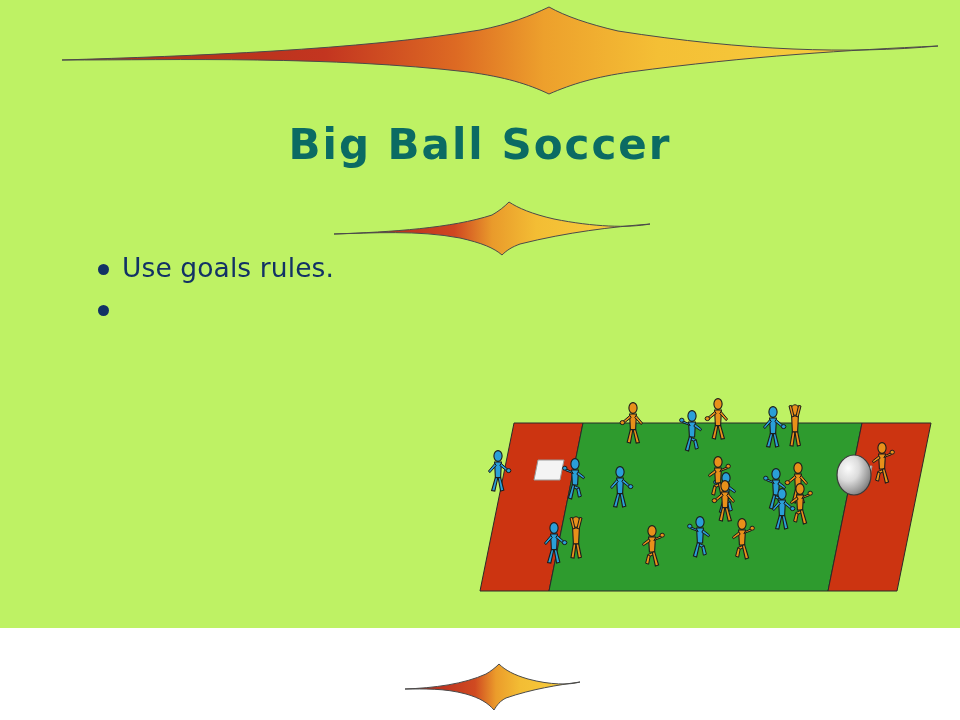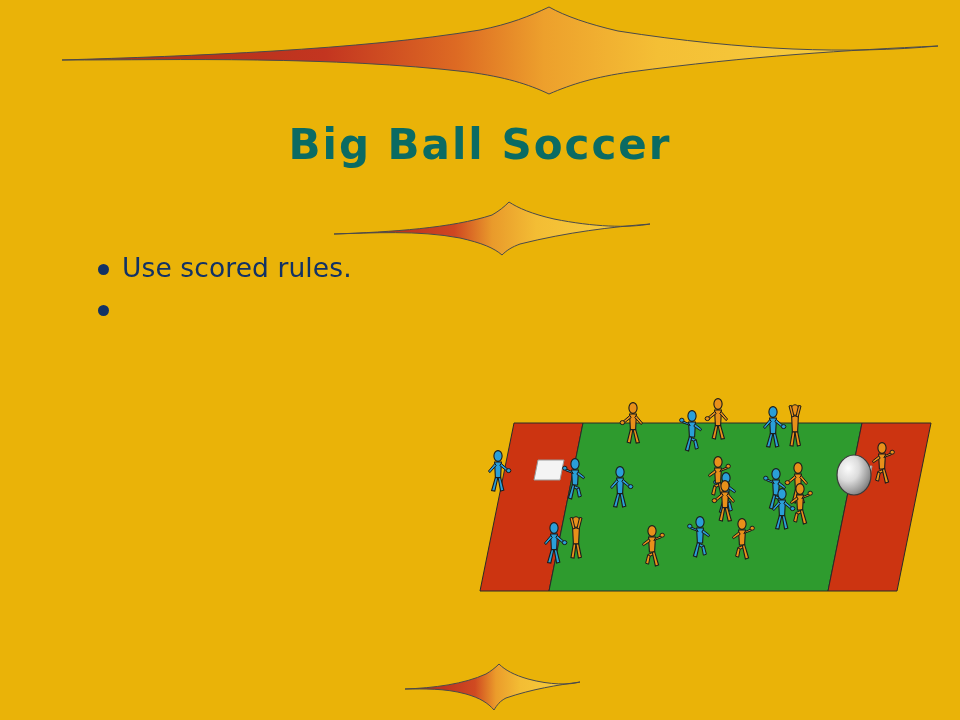--- a/index.html
+++ b/index.html
@@ -12,22 +12,22 @@
     width: 960px;
     height: 720px;
     overflow: hidden;
     font-family: "DejaVu Sans", sans-serif;
     position: relative;
   }
   .slide {
     position: absolute;
     left: 0; top: 0;
     width: 960px;
-    height: 720px;
-    background: #eab308;
+    height: 628px;
+    background: #bef264;
   }
 
   
   .ornament {
     position: absolute;
     pointer-events: none;
   }
   .ornament-top    { left: 60px;  top: 4px;   width: 880px; height: 92px; }
   .ornament-middle { left: 332px; top: 200px; width: 320px; height: 56px; }
   .ornament-bottom { left: 402px; top: 662px; width: 180px; height: 50px; }
@@ -132,21 +132,21 @@
       <path d="M 2,34 C 60,32 120,28 160,15 C 167,11 172,7 177,2
                C 186,8 200,14 222,19 C 262,27 296,28 318,24
                C 280,27 236,32 188,44 C 180,47 175,50 170,55
                C 162,48 150,43 128,38 C 86,30 40,33 2,34 Z" fill="url(#gradMid)" stroke="#4a4a4a" stroke-width="1"></path>
     </svg>
   </div>
 
   <div class="bullets">
     <div class="bullet-row">
       <span class="bullet-dot"></span>
-      <span class="bullet-text">Use scored rules.</span>
+      <span class="bullet-text">Use goals rules.</span>
     </div>
     <div class="bullet-row second">
       <span class="bullet-dot"></span>
     </div>
   </div>
 
   <div class="field-art">
     <svg viewBox="0 0 480 240" width="480" height="240">
       <defs>
         <radialGradient id="ballGrad" cx="0.33" cy="0.33" r="0.85">

